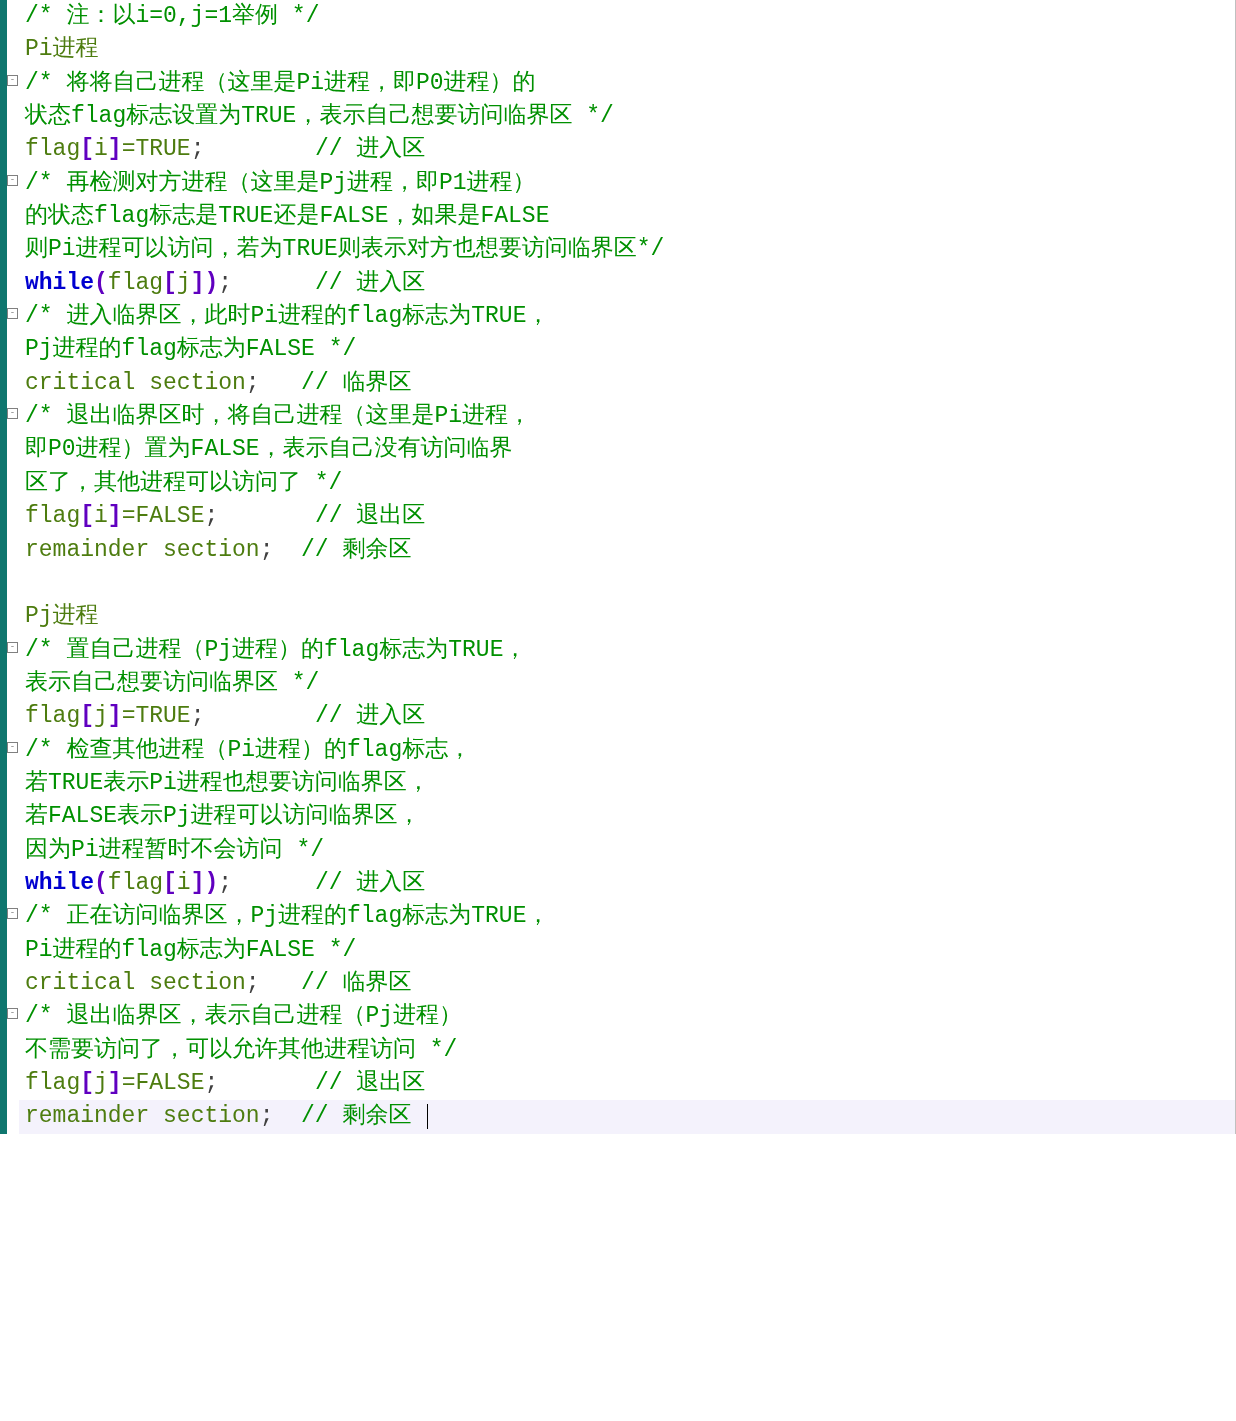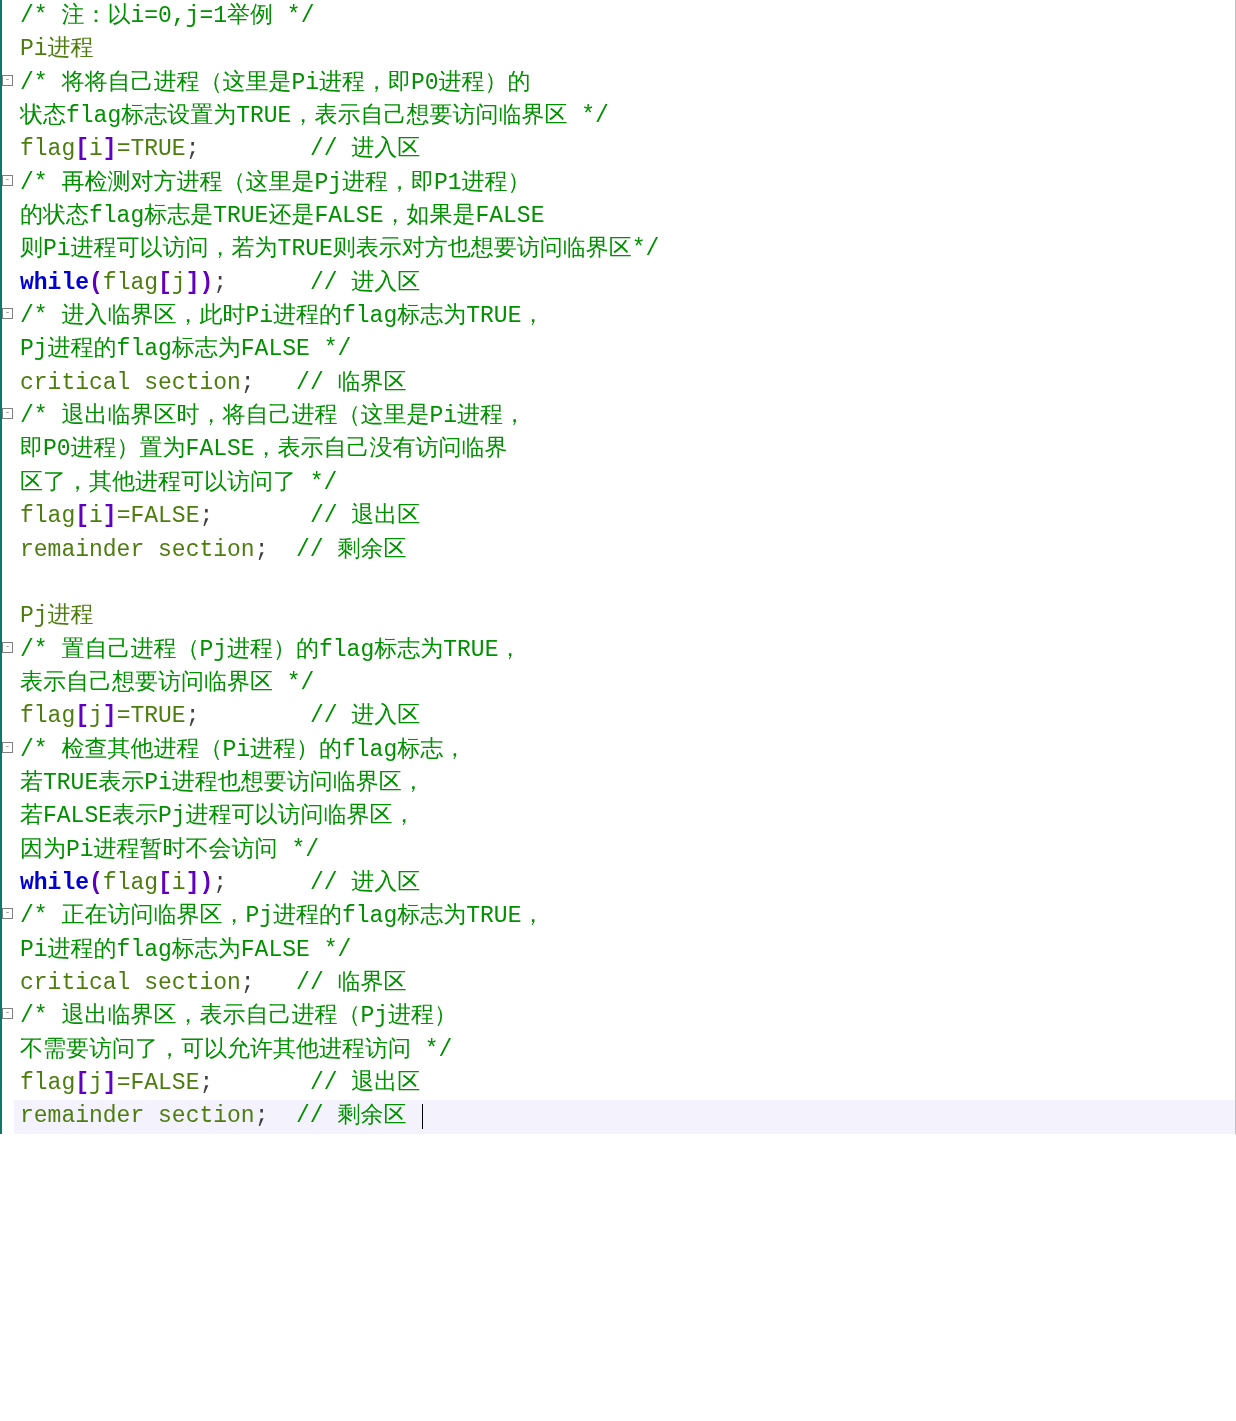--- a/index.html
+++ b/index.html
@@ -6,21 +6,21 @@
     margin: 0;
     padding: 0;
     background: #ffffff;
     font-family: "Consolas", "Courier New", monospace;
     font-size: 23px;
     line-height: 1.45;
   }
   .editor {
     width: 1236px;
     box-sizing: border-box;
-    border-left: 2px solid #0f766e;
+    border-left: 7px solid #0f766e;
     border-right: 1px solid #c0c0c0;
     padding-left: 12px;
     position: relative;
     white-space: pre;
   }
   .line {
     position: relative;
     padding-left: 6px;
   }
   .fold-box {

